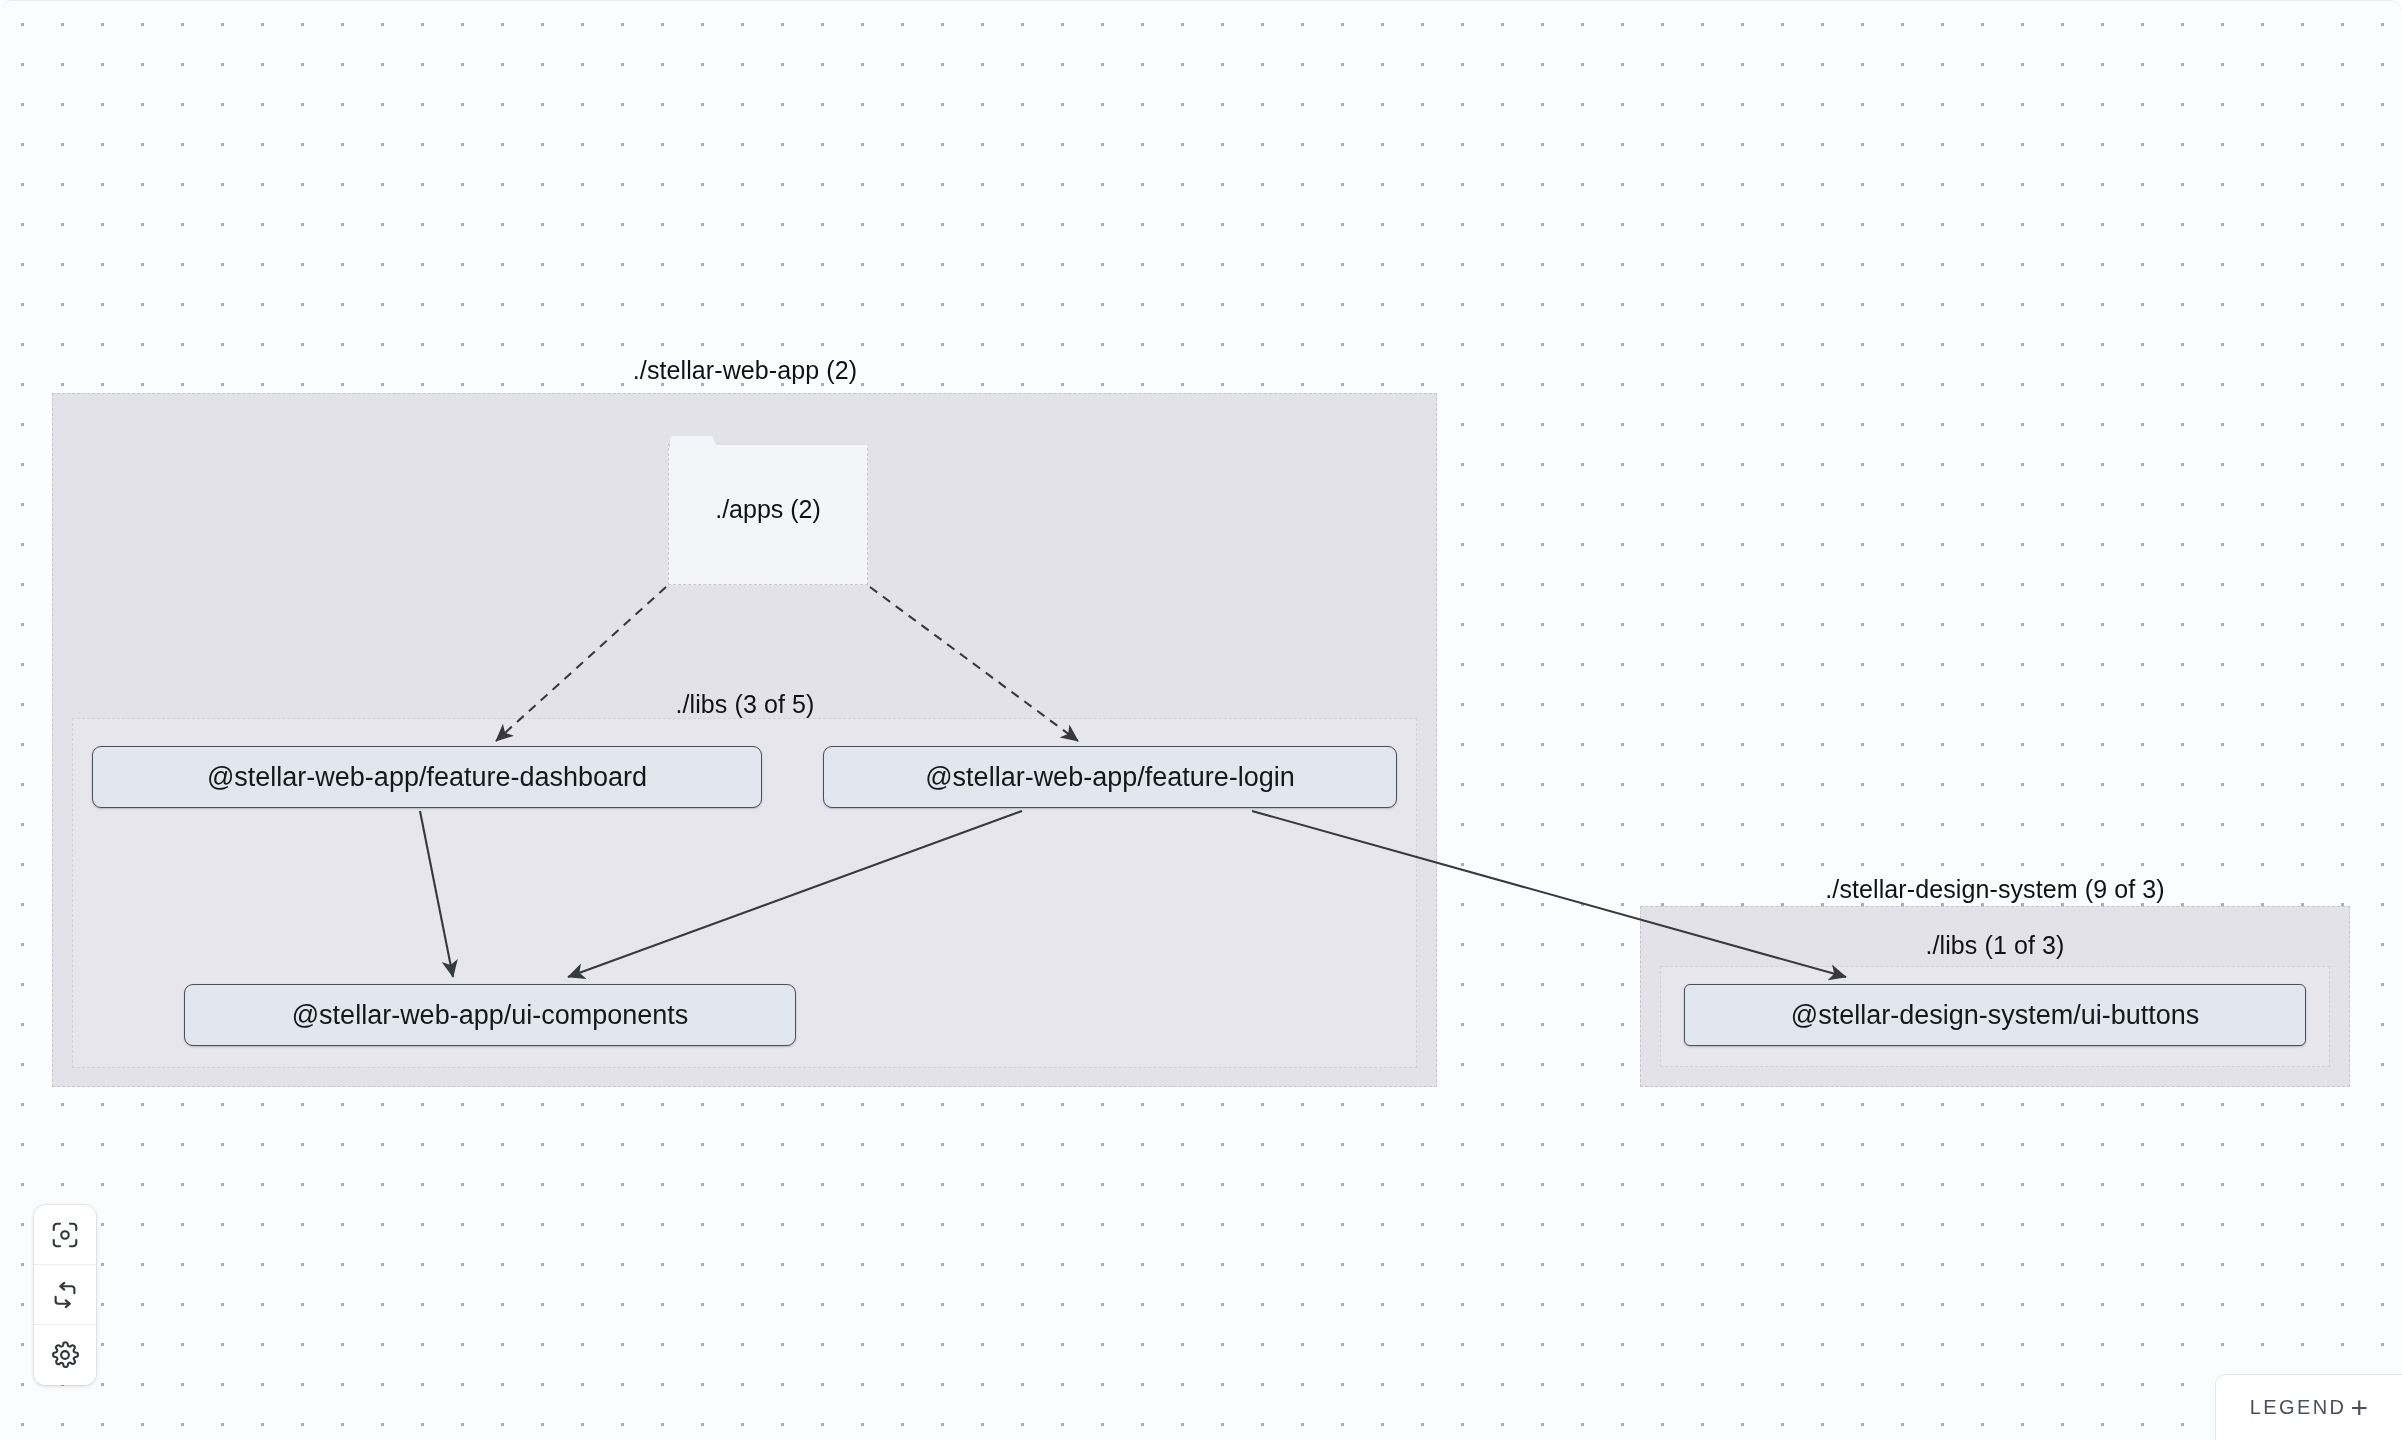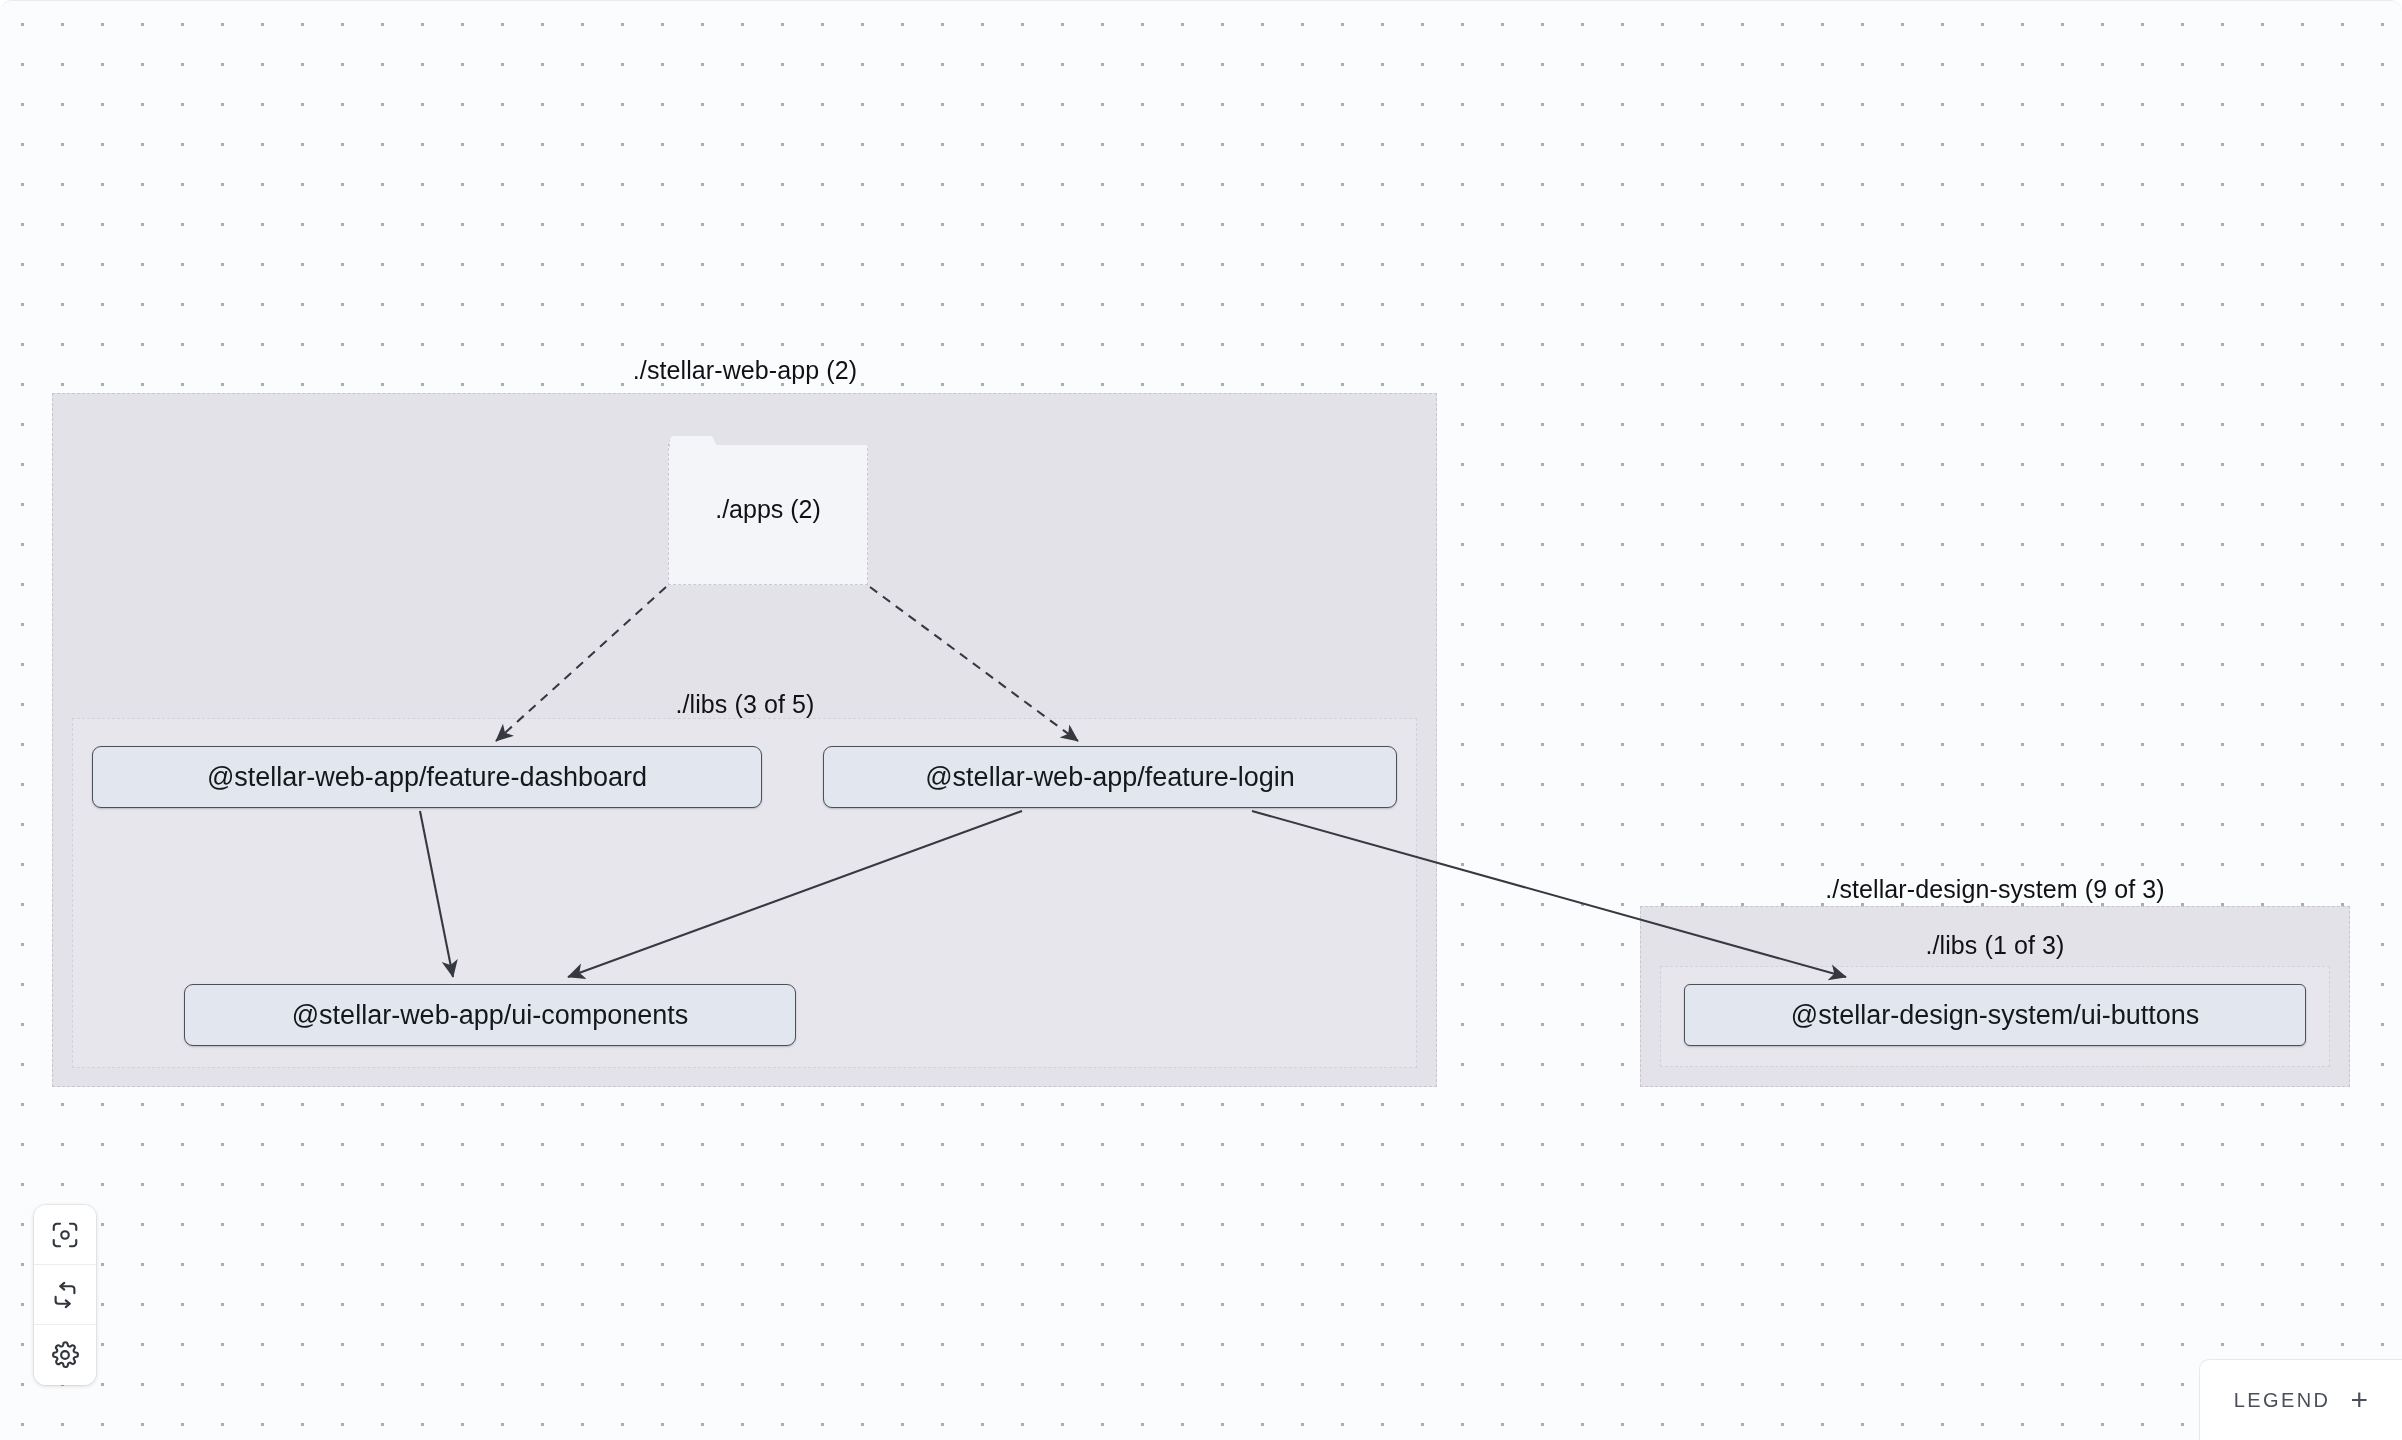--- a/index.html
+++ b/index.html
@@ -112,30 +112,30 @@
     background: #ffffff;
   }
   .ctrl-btn:last-child { border-bottom: none; }
   .ctrl-btn svg { display: block; }
 
   
   #legend {
     position: absolute;
     right: 0;
     bottom: 0;
-    height: 81px;
+    height: 66px;
     min-width: 180px;
     background: #ffffff;
     border-top: 1px solid #e6e8eb;
     border-left: 1px solid #e6e8eb;
     border-radius: 10px 0 0 0;
     display: flex;
     align-items: center;
     justify-content: center;
-    gap: 20px;
+    gap: 4px;
     padding: 0 34px;
     cursor: pointer;
   }
   #legend-label {
     font-size: 20px;
     letter-spacing: 2.4px;
     color: #4b5058;
   }
   #legend-plus {
     font-size: 30px;

